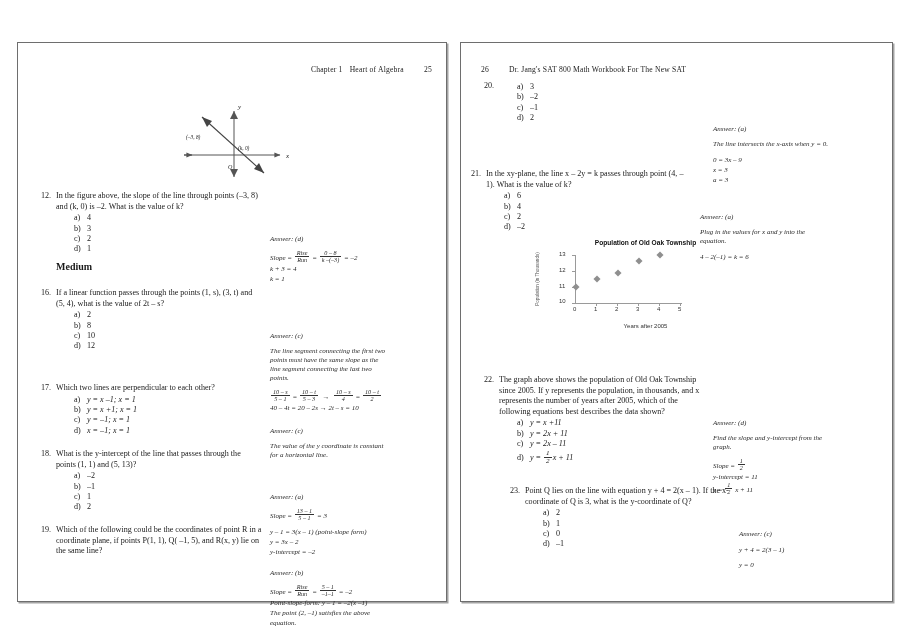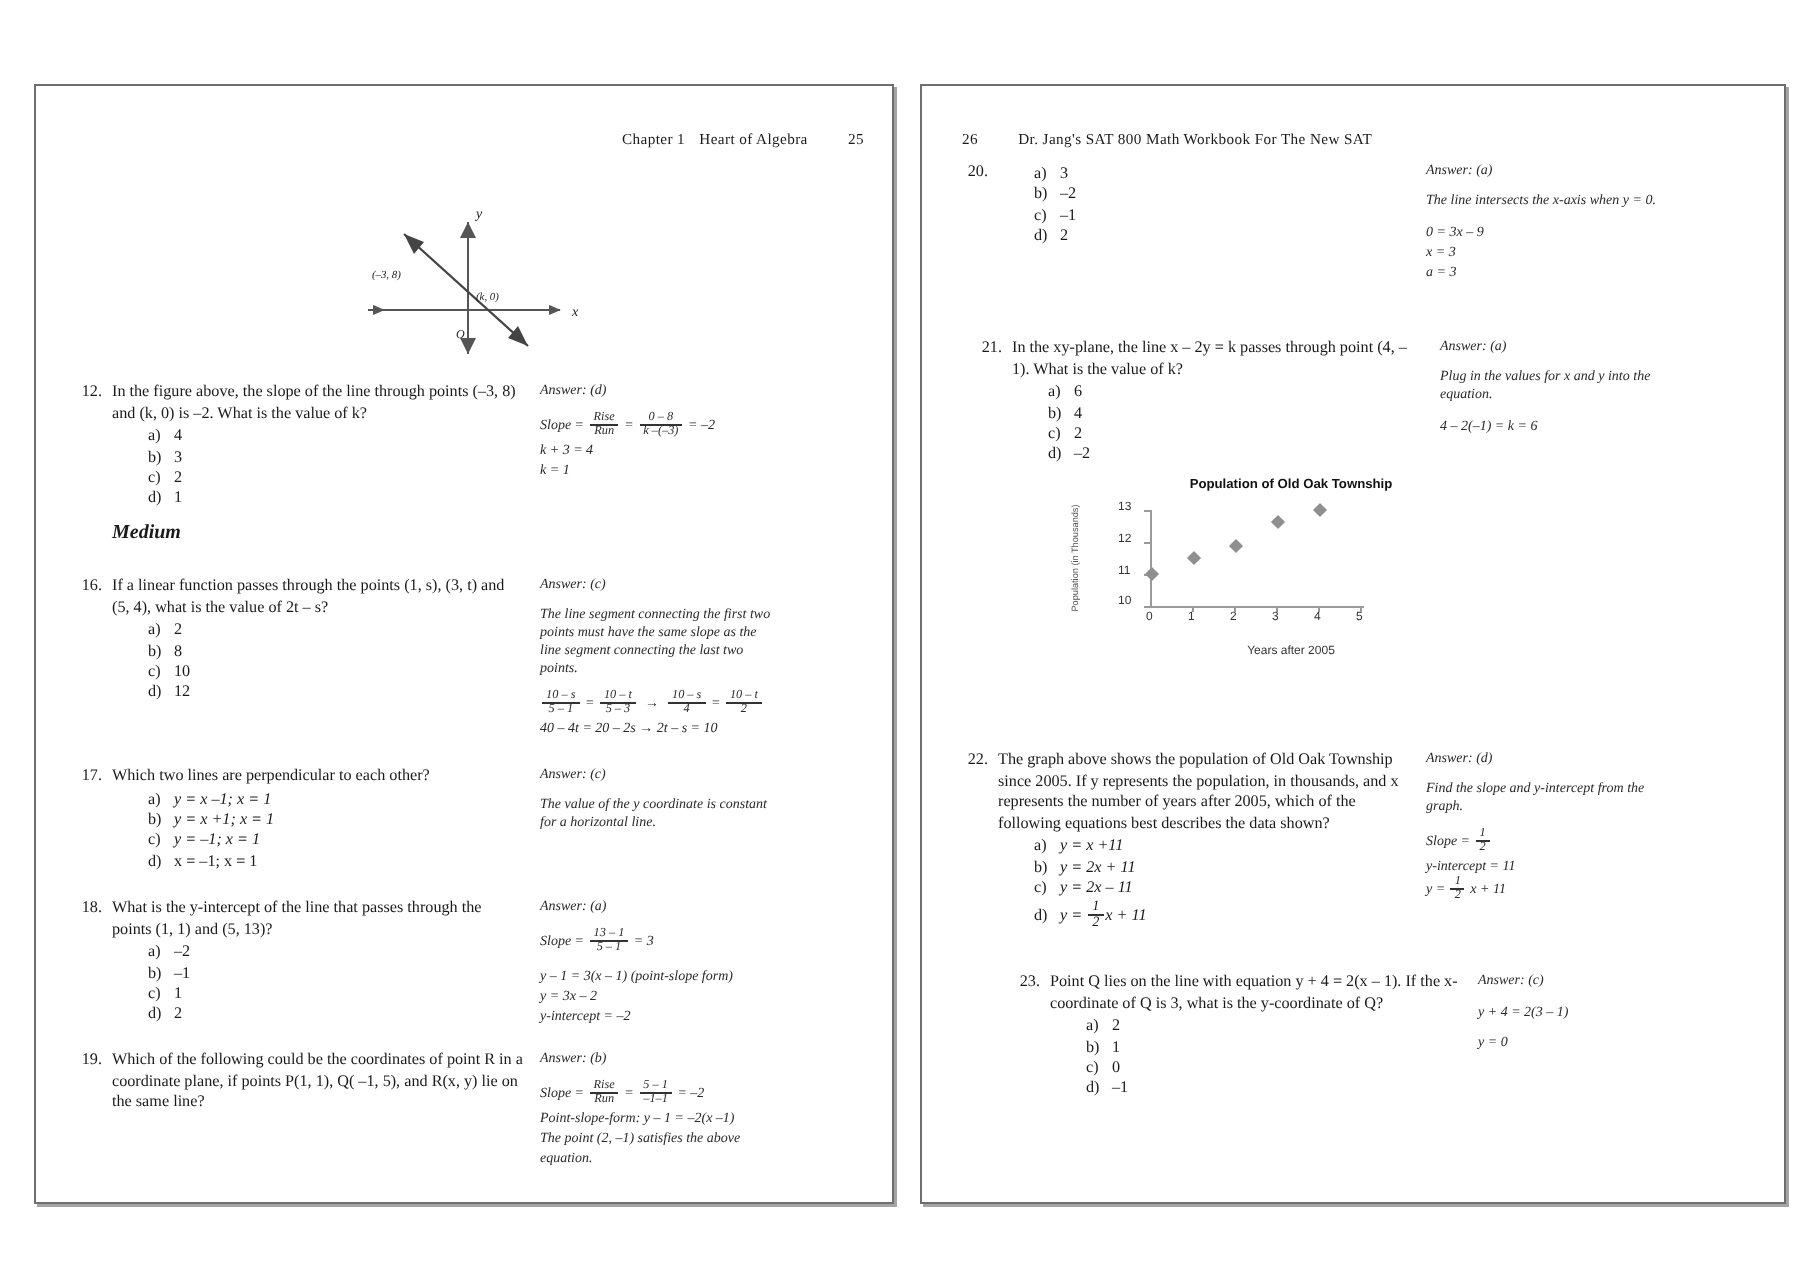--- a/index.html
+++ b/index.html
@@ -24,33 +24,33 @@
   
   .qblock{position:absolute;display:flex;}
   .qmain{width:228px;position:relative;}
   .qnum{position:absolute;left:0;top:0;width:17px;text-align:right;font-size:8.1px;}
   .qtext{margin-left:22px;font-size:8.1px;line-height:10.6px;text-align:left;}
   .choices{margin-left:40px;margin-top:1px;font-size:8.1px;line-height:10.4px;}
   .choices .ch{white-space:nowrap;}
   .choices .lbl{display:inline-block;width:13px;}
 
   
-  .acol{width:118px;margin-left:8px;font-size:7px;line-height:9px;font-style:italic;color:#2a2a2a;}
+  .acol{width:118px;margin-left:8px;font-size:7px;line-height:9px;font-style:italic;color:#2a2a2a;margin-top:44px;}
   .acol .ans{font-style:italic;margin-bottom:6px;}
   .acol .expl{font-style:italic;margin-bottom:6px;}
   .acol .work{font-style:italic;line-height:10px;}
   .acol .work div{white-space:nowrap;}
 
   
   .frac{display:inline-block;vertical-align:-0.45em;text-align:center;font-size:.88em;line-height:1.05;margin:0 1px;}
   .frac .num{display:block;border-bottom:.6px solid #333;padding:0 2px;}
   .frac .den{display:block;padding:0 2px;}
 
   
-  .section-head{position:absolute;font-size:10px;font-style:italic;font-weight:bold;text-align:right;}
+  .section-head{position:absolute;font-size:10px;font-weight:bold;text-align:right;}
 
   
   .figure{position:absolute;}
 
   
   .chartbox{position:absolute;width:215px;height:102px;}
   .chart-title{text-align:center;font-family:"Liberation Sans",sans-serif;font-weight:bold;font-size:6.6px;line-height:8px;color:#111;margin-left:18px;}
   .plot-wrap{position:relative;width:100%;height:74px;}
   .ylab{position:absolute;left:6px;top:4px;width:60px;transform:rotate(-90deg);transform-origin:0 0;
         font-family:"Liberation Sans",sans-serif;font-size:4.6px;color:#555;text-align:center;white-space:nowrap;}
@@ -141,21 +141,21 @@
     </div>
 
     <div class="qblock" style="left:16px;top:340px;width:402px;">
       <div class="qmain">
         <div class="qnum">17.</div>
         <div class="qtext">Which two lines are perpendicular to each other?</div>
         <div class="choices">
           <div class="ch"><span class="lbl">a)</span><span class="ital" style="font-style:italic">y = x –1; x = 1</span></div>
           <div class="ch"><span class="lbl">b)</span><span style="font-style:italic">y = x +1; x = 1</span></div>
           <div class="ch"><span class="lbl">c)</span><span style="font-style:italic">y = –1; x = 1</span></div>
-          <div class="ch"><span class="lbl">d)</span><span style="">x = –1; x = 1</span></div>
+          <div class="ch"><span class="lbl">d)</span><span style="font-style:italic">x = –1; x = 1</span></div>
         </div>
       </div>
       <div class="acol">
         <div class="ans">Answer:  (c)</div>
         <div class="expl">The value of the y coordinate is constant for a horizontal line.</div>
       </div>
     </div>
 
     <div class="qblock" style="left:16px;top:406px;width:402px;">
       <div class="qmain">
@@ -219,21 +219,21 @@
         <div class="ans">Answer:  (a)</div>
         <div class="expl">The line intersects the x-axis when y = 0.</div>
         <div class="work">
           <div>0 = 3x – 9</div>
           <div>x = 3</div>
           <div>a = 3</div>
         </div>
       </div>
     </div>
 
-    <div class="qblock" style="left:23px;top:126px;width:406px;">
+    <div class="qblock" style="left:3px;top:126px;width:406px;">
       <div class="qmain">
         <div class="qnum">21.</div>
         <div class="qtext">In the xy-plane, the line x – 2y = k passes through point (4, –1). What is the value of k?</div>
         <div class="choices">
           <div class="ch"><span class="lbl">a)</span><span>6</span></div>
           <div class="ch"><span class="lbl">b)</span><span>4</span></div>
           <div class="ch"><span class="lbl">c)</span><span>2</span></div>
           <div class="ch"><span class="lbl">d)</span><span>–2</span></div>
         </div>
       </div>

